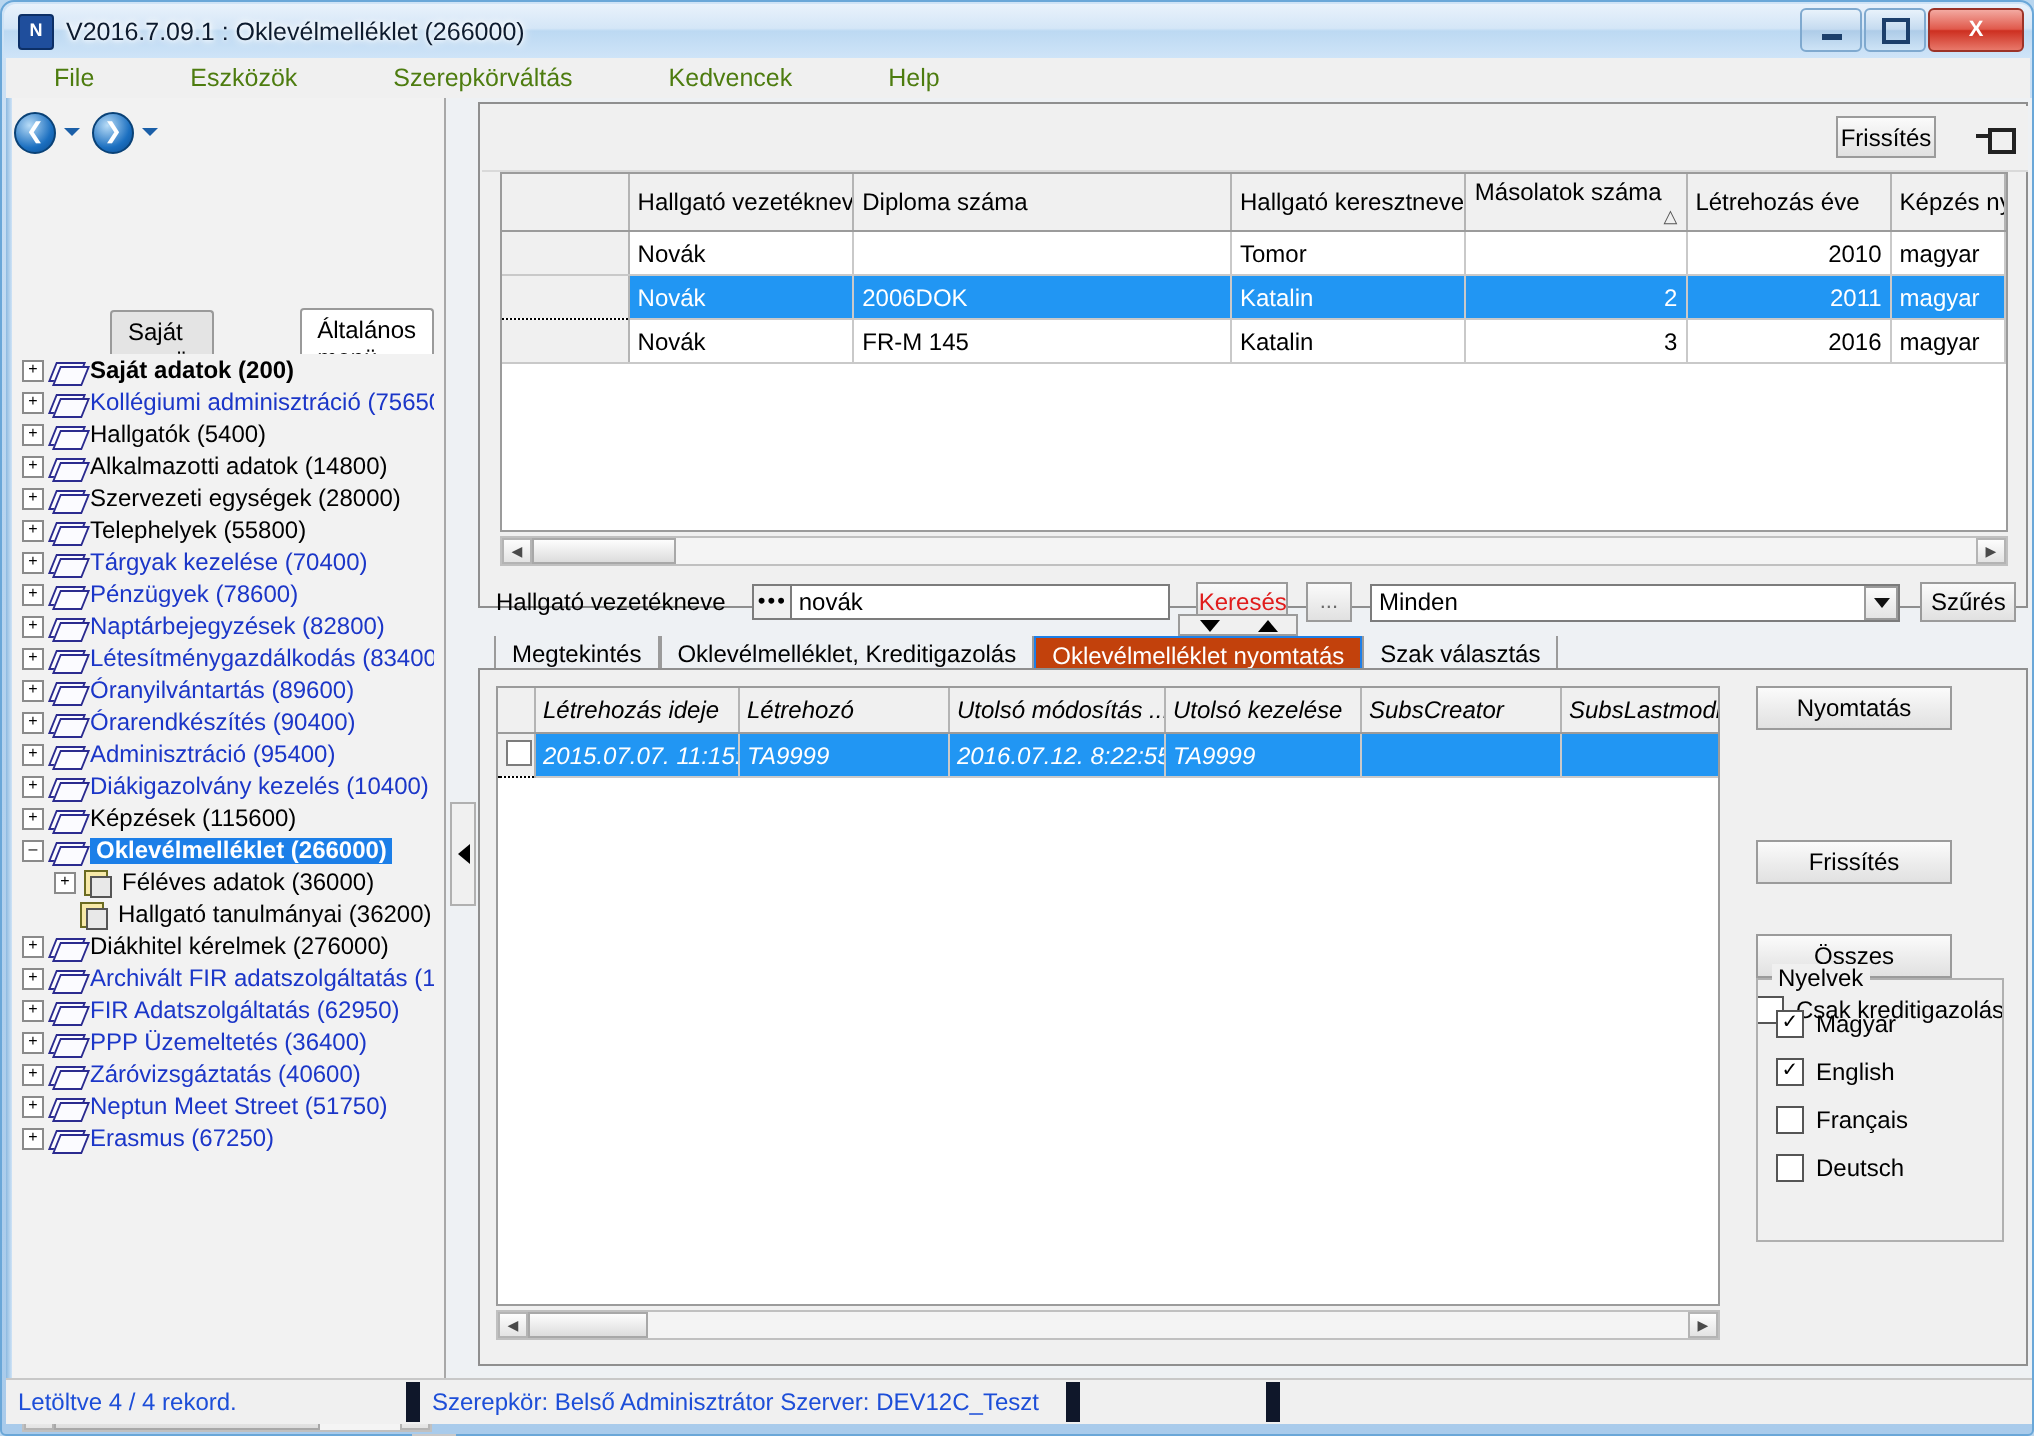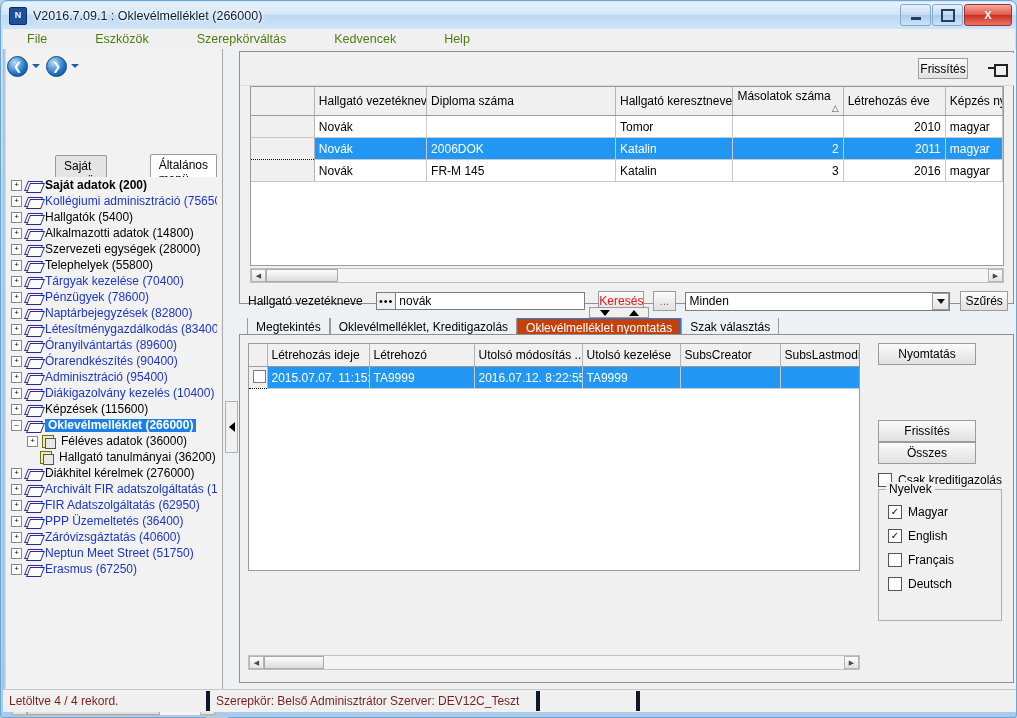--- a/index.html
+++ b/index.html
@@ -264,22 +264,22 @@
     border-left:1px solid #9b9b9b;border-right:1px solid #9b9b9b;
     display:flex;align-items:center;background:transparent;white-space:nowrap;
   }
   .tab.active{background:#c2410c;color:#fff;border:1px solid #1c7fe8;}
   
   .panel-bottom{
     position:absolute;left:0;top:285px;width:775px;height:349px;
     background:#f0f0f0;border:1px solid #8f8f8f;box-sizing:border-box;
   }
   .grid-bottom{
-    position:absolute;left:8px;top:8px;width:612px;height:228px;
-    background:#fff;border:1px solid #9b9b9b;box-sizing:border-box;overflow:hidden;
+    position:absolute;left:8px;top:8px;width:612px;height:310px;
+    background:#fff;border:1px solid #9b9b9b;box-sizing:border-box;overflow:hidden;font-style:italic;
   }
   .chkcell{
     width:11px;height:11px;border:1px solid #7c7c7c;background:#fff;display:inline-block;
   }
   .grid-bottom-hscroll{position:absolute;left:8px;top:320px;width:612px;height:17px;}
   .rightbtns{position:absolute;left:630px;top:8px;width:136px;height:300px;}
   .btn-wide{width:98px;height:22px;margin-left:8px;}
   .chkrow{display:flex;align-items:center;margin-left:8px;margin-top:9px;font-size:12px;}
   .chk{
     width:12px;height:12px;border:1px solid #555;background:#fff;margin-right:6px;
@@ -294,22 +294,22 @@
     position:absolute;left:7px;top:-8px;background:#f0f0f0;padding:0 3px;font-size:12px;color:#000;
   }
   .fieldset .chkrow{margin-left:9px;margin-top:0;height:24px;}
   .fieldset .chkrow:first-of-type{margin-top:10px;}
   
   .statusbar{
     position:absolute;left:2px;top:688px;width:1013px;height:22px;
     background:#f0f0f0;border-top:1px solid #c8c8c8;display:flex;align-items:center;
   }
   .statuscell{
-    height:20px;display:flex;align-items:center;padding-left:6px;font-size:12px;color:#7f1d1d;
-    border-right:4px solid #0f172a;box-sizing:border-box;
+    height:20px;display:flex;align-items:center;padding-left:6px;font-size:12px;color:#1d4ed8;
+    border-right:7px solid #0f172a;box-sizing:border-box;
   }
   .sc1{width:207px;}
   .sc2{width:330px;}
   .sc3{width:100px;}
 </style>
 </head>
 <body>
 
 <div class="window">
 
@@ -638,21 +638,21 @@
             <div class="arr">◀</div>
             <div class="thumb" style="width:60px"></div>
             <div class="track"></div>
             <div class="arr">▶</div>
           </div>
         </div>
 
         <div class="rightbtns">
           <div class="btn btn-wide">Nyomtatás</div>
           <div class="btn btn-wide" style="margin-top:55px">Frissítés</div>
-          <div class="btn btn-wide" style="margin-top:0">Összes</div>
+          <div class="btn btn-wide" style="margin-top:25px">Összes</div>
 
           <div class="chkrow">
             <span class="chk"></span>
             <span>Csak kreditigazolás</span>
           </div>
 
           <div class="fieldset">
             <div class="legend">Nyelvek</div>
             <div id="langs">
                 <div class="chkrow">

